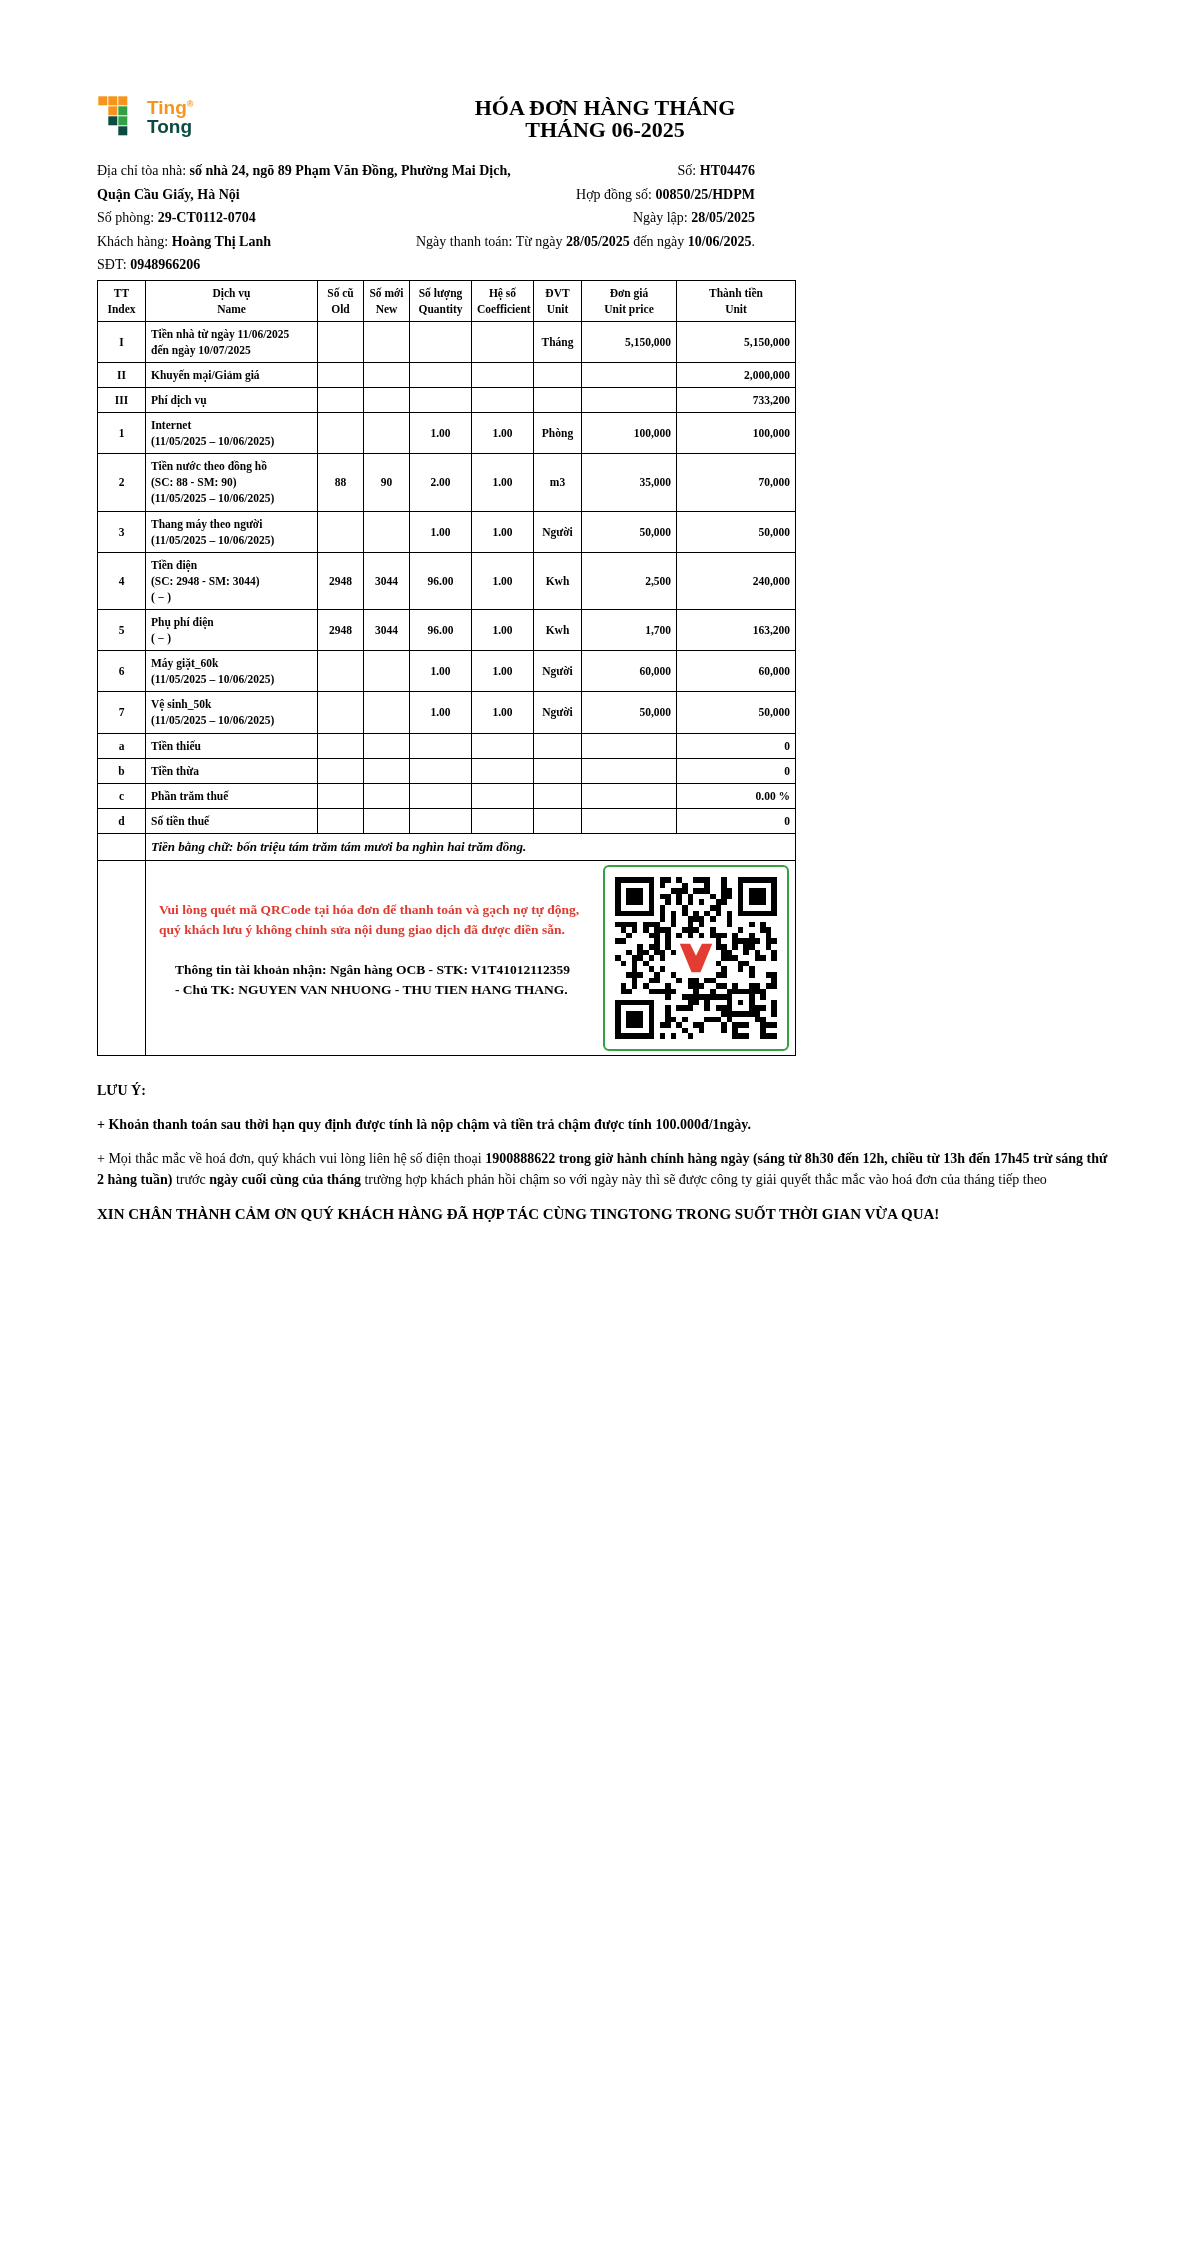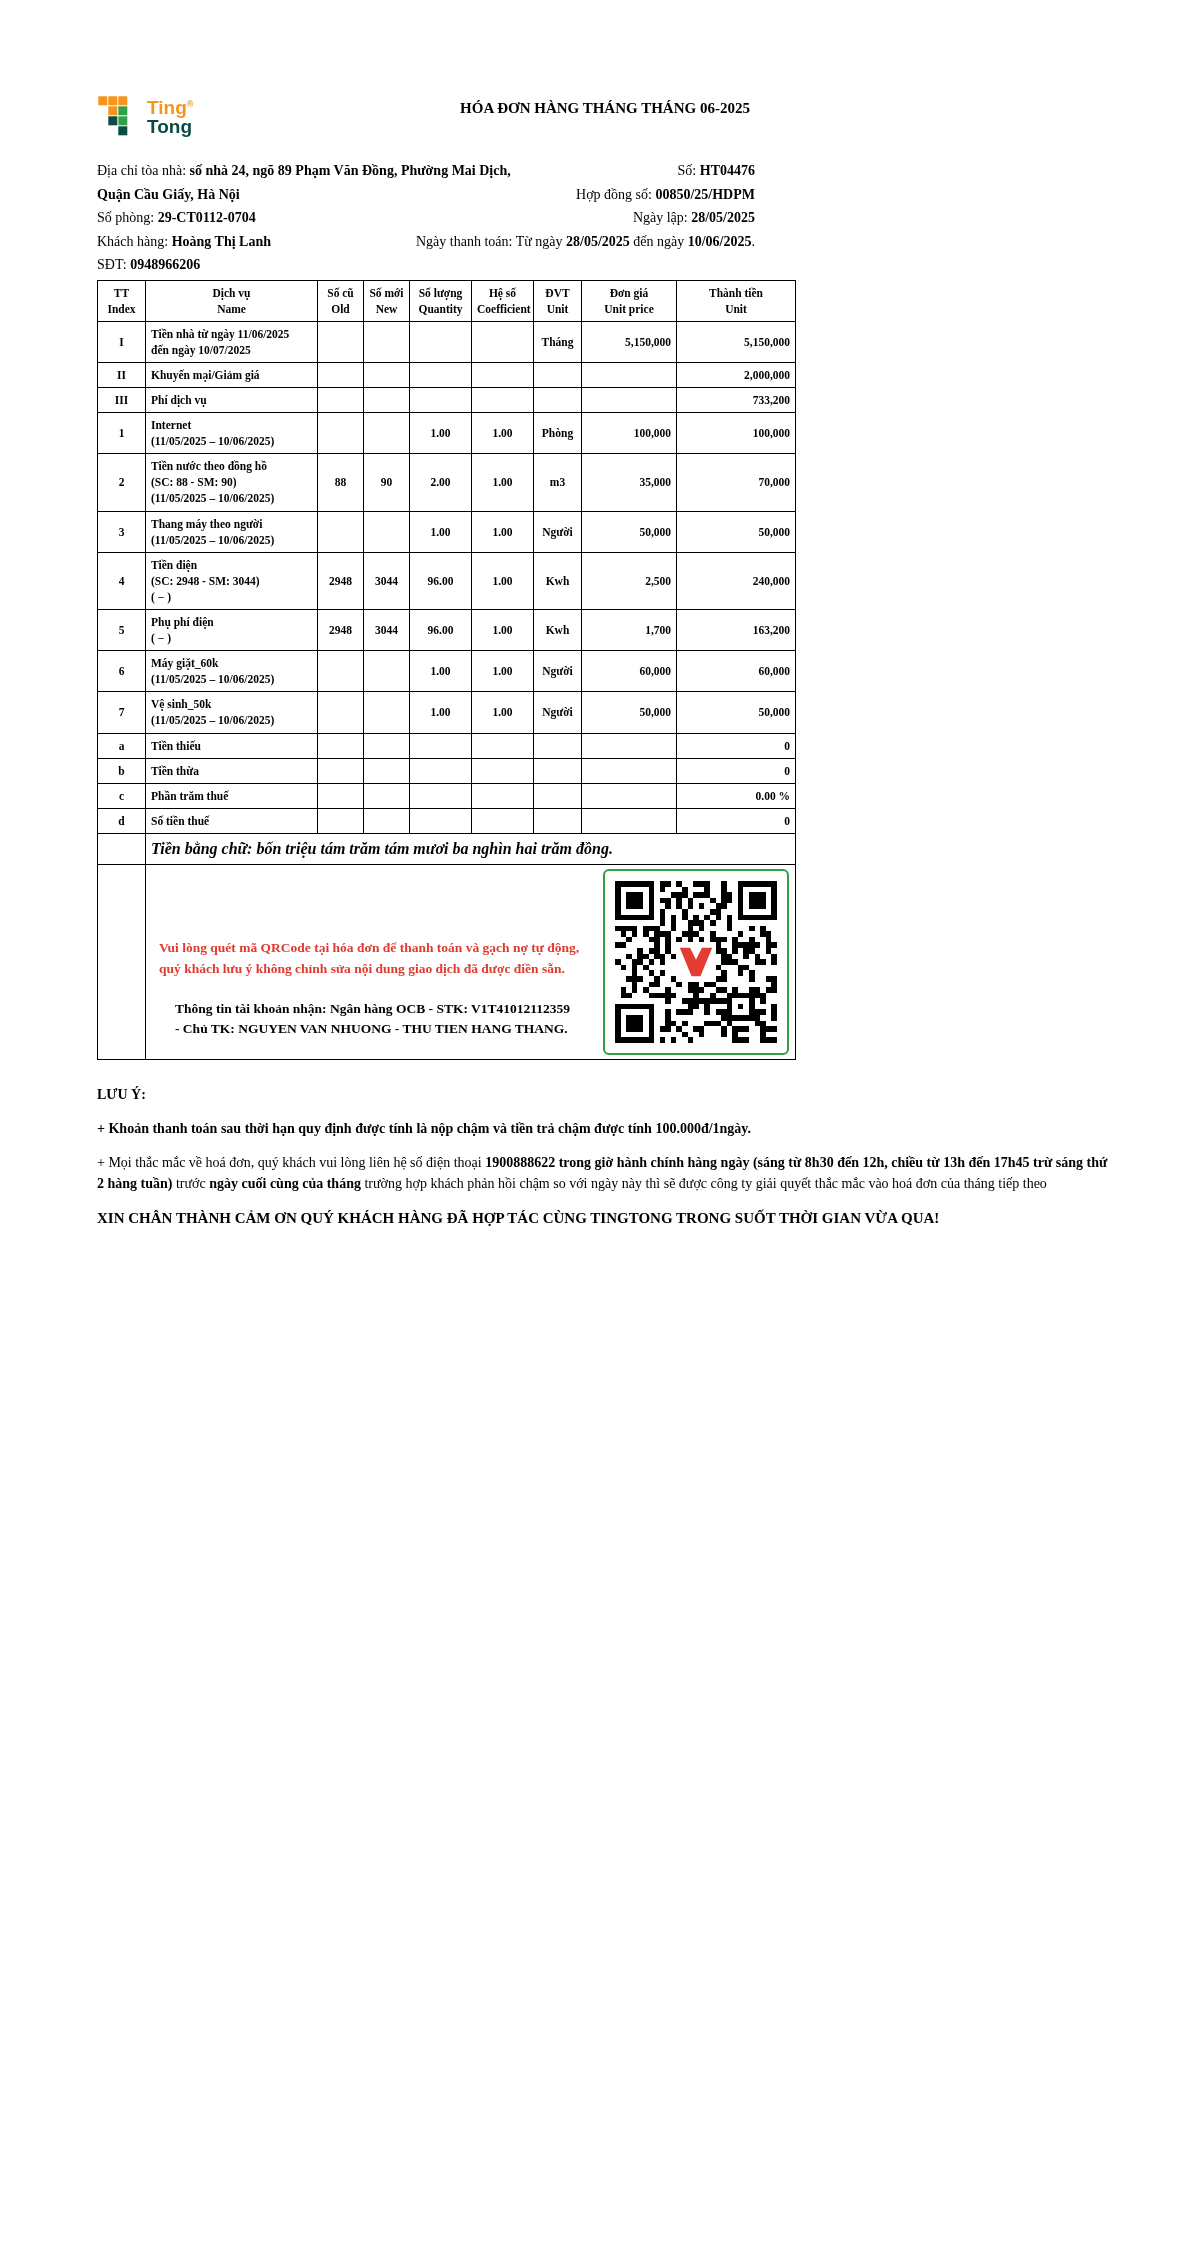--- a/index.html
+++ b/index.html
@@ -10,40 +10,40 @@
   }
   .page{position:relative;margin:95px 90px 0 97px;width:1013px;}
 
   
   .header-block{position:relative;width:658px;height:52px;}
   .logo{position:absolute;left:1px;top:0;display:flex;align-items:center;gap:9px;}
   .logo-text{font-family:"Liberation Sans","DejaVu Sans",sans-serif;font-weight:700;font-size:19px;line-height:19px;}
   .logo-ting{color:#F7941D;}
   .logo-tong{color:#0C4B41;}
   .reg{font-size:9px;vertical-align:super;}
-  .title{position:absolute;right:0;top:2px;width:300px;text-align:center;font-weight:700;font-size:15px;line-height:22px;}
+  .title{position:absolute;right:0;top:2px;width:300px;text-align:center;font-weight:700;font-size:22px;line-height:22px;}
 
   
   .info-block{position:relative;margin-top:12px;width:658px;font-size:14px;line-height:23.5px;}
   .info-left{width:448px;}
   .info-right{position:absolute;top:0;right:0;width:430px;text-align:right;}
   b{font-weight:700;}
 
   
   .invoice-table{margin-top:3px;width:698px;border-collapse:collapse;table-layout:fixed;font-size:11.5px;}
   .invoice-table th,.invoice-table td{border:1px solid #000;padding:4px 5px;vertical-align:middle;overflow:hidden;}
   .invoice-table th{text-align:center;line-height:1.4;font-weight:700;}
   .invoice-table td{font-weight:700;line-height:1.4;}
   .c-index{text-align:center;}
   .c-name{text-align:left;}
   .c-center{text-align:center;}
   .c-right{text-align:right;}
-  .words-cell{font-weight:400;font-style:italic;font-size:16px;padding:8px 10px;}
+  .words-cell{font-weight:400;font-style:italic;font-size:13px;padding:8px 10px;}
   .payment-cell{padding:4px;font-weight:400;}
-  .payment-flex{display:flex;align-items:flex-end;justify-content:space-between;}
+  .payment-flex{display:flex;align-items:center;justify-content:space-between;}
   .payment-text{width:432px;padding-left:8px;font-size:13.5px;line-height:1.5;}
   .qr-note{color:#E03A2F;margin:0 0 20px 0;}
   .account-line{margin:16px;}
   .qr-box{position:relative;flex:0 0 auto;width:186px;height:186px;border:2px solid #34A046;border-radius:6px;background:#fff;display:flex;align-items:center;justify-content:center;box-sizing:border-box;margin-right:1px;}
   .qr-vlogo{position:absolute;left:50%;top:50%;transform:translate(-50%,-50%);}
 
   
   .footer{margin-top:24px;width:1013px;font-size:14px;line-height:21px;}
   .footer p{margin:8px 0 13px 0;}
   .f-bold{font-weight:700;}

